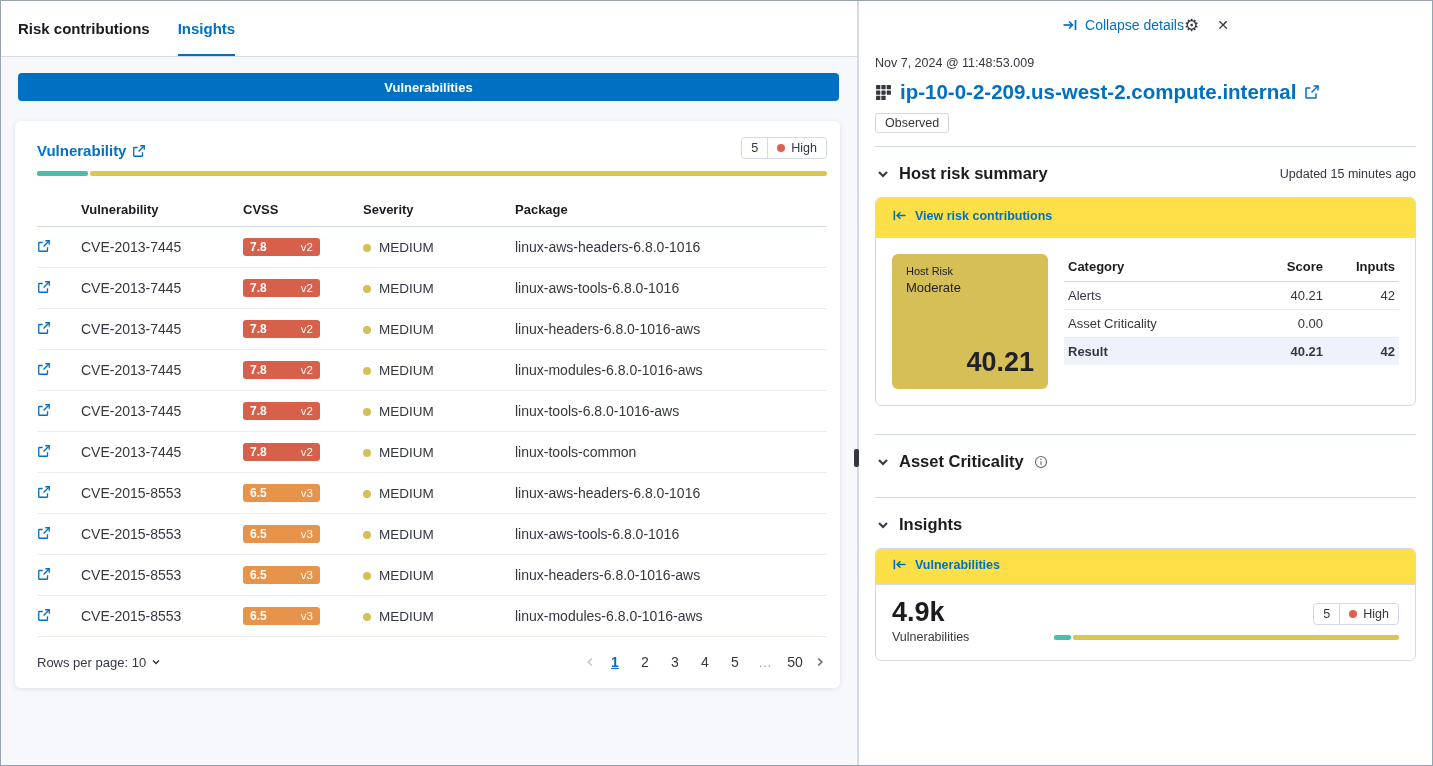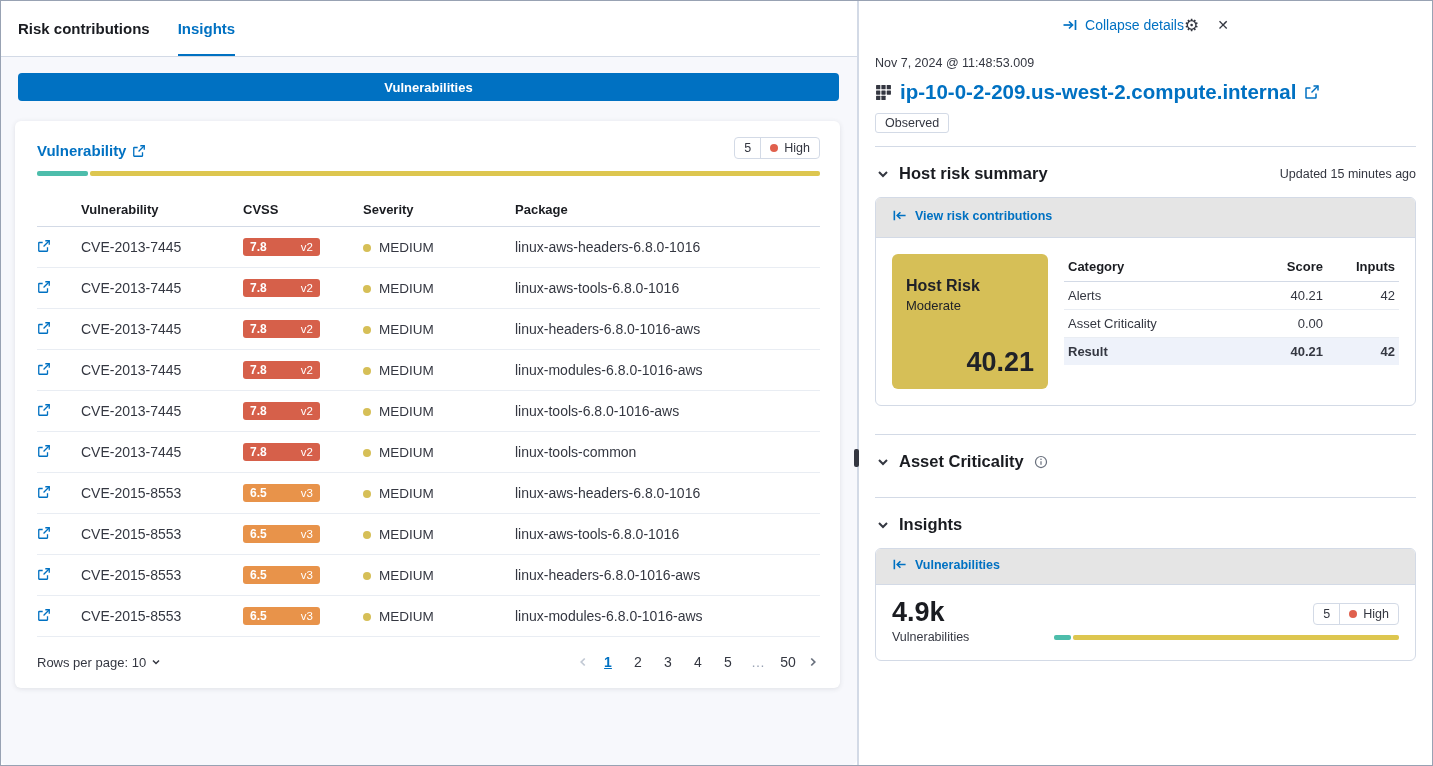--- a/index.html
+++ b/index.html
@@ -5,21 +5,21 @@
   * { margin:0; padding:0; box-sizing:border-box; }
   body { font-family:"Liberation Sans", sans-serif; background:#fff; color:#343741; }
   .app { width:1433px; height:766px; border:1px solid #98a2b3; display:flex; background:#fff; overflow:hidden; }
 
   
   .left-panel { width:856px; background:#f7f8fc; display:flex; flex-direction:column; overflow:hidden;border-radius:6px; }
   .tabs-bar { background:#fff; border-bottom:1px solid #d3dae6; padding:0 17px; display:flex; gap:28px; flex:0 0 56px; align-items:stretch; }
   .tab { display:flex; align-items:center; font-size:15px; font-weight:700; color:#1a1c21; cursor:pointer; border-bottom:2px solid transparent; padding-top:2px; }
   .tab.active { color:#0071c2; border-bottom-color:#0071c2; }
   .banner { margin:16px 18px 0 17px; height:28px; background:#0071c2; border-radius:4px; color:#fff; font-size:13px; font-weight:700; display:flex; align-items:center; justify-content:center; cursor:pointer; }
-  .vuln-card { margin:20px 17px 0 14px; background:#fff; border-radius:6px; box-shadow:0 1px 5px rgba(52,55,65,.12); padding:16px 20px 14px 22px; }
+  .vuln-card { margin:20px 17px 0 14px; background:#fff; border-radius:6px; box-shadow:0 1px 5px rgba(52,55,65,.12); padding:16px 13px 14px 22px; }
   .vuln-card-header { display:flex; justify-content:space-between; align-items:flex-end; margin-bottom:12px; }
   .vuln-title { color:#0071c2; font-size:15px; font-weight:700; display:inline-flex; align-items:center; gap:6px; cursor:pointer; }
   .count-badge { display:inline-flex; align-items:center; border:1px solid #d3dae6; border-radius:4px; background:#fff; font-size:12.5px; color:#343741; overflow:hidden; }
   .count-badge .seg { padding:3px 9px; display:flex; align-items:center; gap:6px; }
   .count-badge .seg + .seg { border-left:1px solid #d3dae6; }
   .dot { width:8px; height:8px; border-radius:50%; display:inline-block; }
   .dist-bar { display:flex; gap:2px; height:5px; margin:10px 0 18px 0; }
   .dist-bar .seg { border-radius:2px; }
 
   table.vuln-table { width:100%; border-collapse:collapse; font-size:14px; color:#343741; }
@@ -59,25 +59,25 @@
   .observed-badge { display:inline-block; margin-top:9px; border:1px solid #d3dae6; border-radius:3px; background:#fff; padding:2px 9px; font-size:12.5px; color:#343741; }
   .hr { border:0; border-top:1px solid #d3dae6; margin:0; }
   .hr.m1 { margin-top:13px; }
   .section-header { display:flex; align-items:center; margin-top:17px; }
   .section-header .left { display:flex; align-items:center; gap:8px; flex:1; }
   .section-title { font-size:16.5px; font-weight:700; color:#1a1c21; }
   .chev { color:#343741; display:inline-flex; cursor:pointer; }
   .updated { font-size:12.5px; color:#343741; }
 
   .sub-panel { border:1px solid #d3dae6; border-radius:6px; margin-top:14px; overflow:hidden; background:#fff; }
-  .sub-panel-head { background:#e5e5e5; border-bottom:1px solid #d3dae6; padding:10px 16px; }
+  .sub-panel-head { background:#fde047; border-bottom:1px solid #d3dae6; padding:10px 16px; }
   .panel-link { color:#0071c2; font-size:12.5px; font-weight:700; display:inline-flex; align-items:center; gap:8px; cursor:pointer; }
   .risk-body { display:flex; gap:16px; padding:16px; }
   .risk-score-card { width:156px; height:135px; background:#d6bf57; border-radius:6px; padding:11px 14px; display:flex; flex-direction:column; color:#202228; flex:0 0 156px; }
-  .risk-score-card .t { font-size:16px; font-weight:700;margin-top:12px; }
+  .risk-score-card .t { font-size:11px; font-weight:400; }
   .risk-score-card .lvl { font-size:13px; margin-top:3px; }
   .risk-score-card .score { margin-top:auto; align-self:flex-end; font-size:27px; font-weight:700; }
   table.risk-table { flex:1; border-collapse:collapse; font-size:13px; color:#343741; align-self:flex-start; width:100%; }
   table.risk-table th { font-weight:700; color:#1a1c21; text-align:left; padding:5px 4px 7px 4px; border-bottom:1px solid #d3dae6; font-size:13px; }
   table.risk-table td { padding:6px 4px; border-bottom:1px solid #e9edf3; }
   table.risk-table th.num, table.risk-table td.num { text-align:right; }
   table.risk-table .col-score { width:92px; }
   table.risk-table .col-inputs { width:72px; }
   table.risk-table tr.result { background:#eef2fa; font-weight:700; }
   table.risk-table tr.result td { border-bottom:0; }

